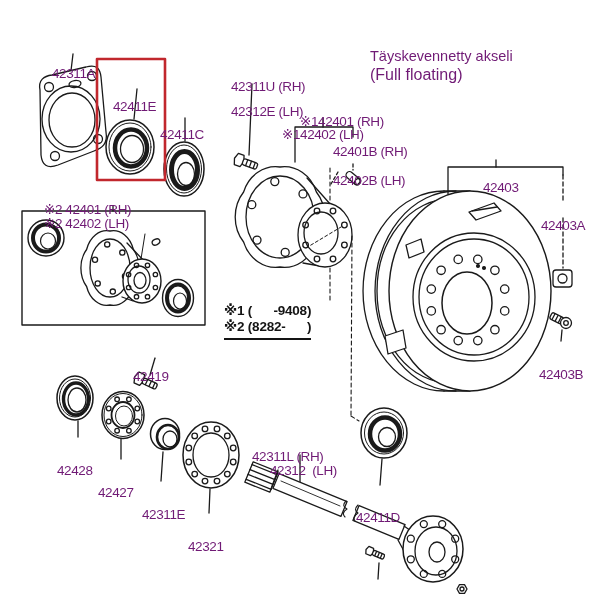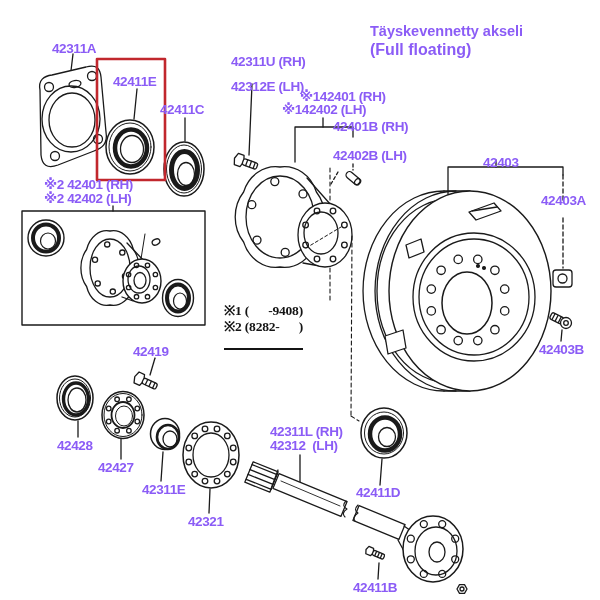--- a/index.html
+++ b/index.html
@@ -1,25 +1,25 @@
 <!DOCTYPE html>
 <html><head>
 <meta charset="utf-8">
 <style>
   html,body{margin:0;padding:0;}
   body{width:600px;height:600px;background:#ffffff;position:relative;overflow:hidden;
        font-family:"Liberation Sans","DejaVu Sans",sans-serif;}
   #stage{position:absolute;inset:0;width:600px;height:600px;}
   svg{position:absolute;left:0;top:0;}
-  .lbl{position:absolute;font-weight:bold;font-size:13.5px;line-height:13.5px;
-       color:#8b5cf6;letter-spacing:-0.4px;white-space:pre;}
+  .lbl{position:absolute;font-weight:normal;font-size:13.5px;line-height:13.5px;
+       color:#701a75;letter-spacing:-0.4px;white-space:pre;margin-top:25px;}
   .title1{font-size:14.5px;letter-spacing:0;}
   .title2{font-size:16px;letter-spacing:0;}
   .notes{position:absolute;left:224px;top:303px;border-bottom:2px solid #141414;
-         padding-bottom:13px;font-family:Liberation Serif, serif;}
+         padding-bottom:3px;}
   .notes .lbl-row{font-weight:bold;font-size:13.5px;line-height:16px;color:#141414;
          letter-spacing:-0.2px;white-space:pre;}
 </style>
 </head>
 <body>
 
 <div id="stage">
 
 <svg width="600" height="600" viewBox="0 0 600 600">
 <g stroke="#1a1a1a" stroke-width="1.3" fill="none" stroke-linecap="round" stroke-linejoin="round">
@@ -335,18 +335,18 @@
   <div class="lbl-row">※1 (      -9408)</div>
   <div class="lbl-row">※2 (8282-      )</div>
 </div>
 
 <div class="lbl" style="left:133px;top:345px">42419</div>
 <div class="lbl" style="left:57px;top:439px">42428</div>
 <div class="lbl" style="left:98px;top:461px">42427</div>
 <div class="lbl" style="left:142px;top:483px">42311E</div>
 <div class="lbl" style="left:188px;top:515px">42321</div>
 
-<div class="lbl" style="left:270px;top:425px">42311L (RH)</div>
+<div class="lbl" style="left:252px;top:425px">42311L (RH)</div>
 <div class="lbl" style="left:270px;top:439px">42312  (LH)</div>
 <div class="lbl" style="left:356px;top:486px">42411D</div>
 <div class="lbl" style="left:353px;top:581px">42411B</div>
 
 </div>
 
 </body></html>

